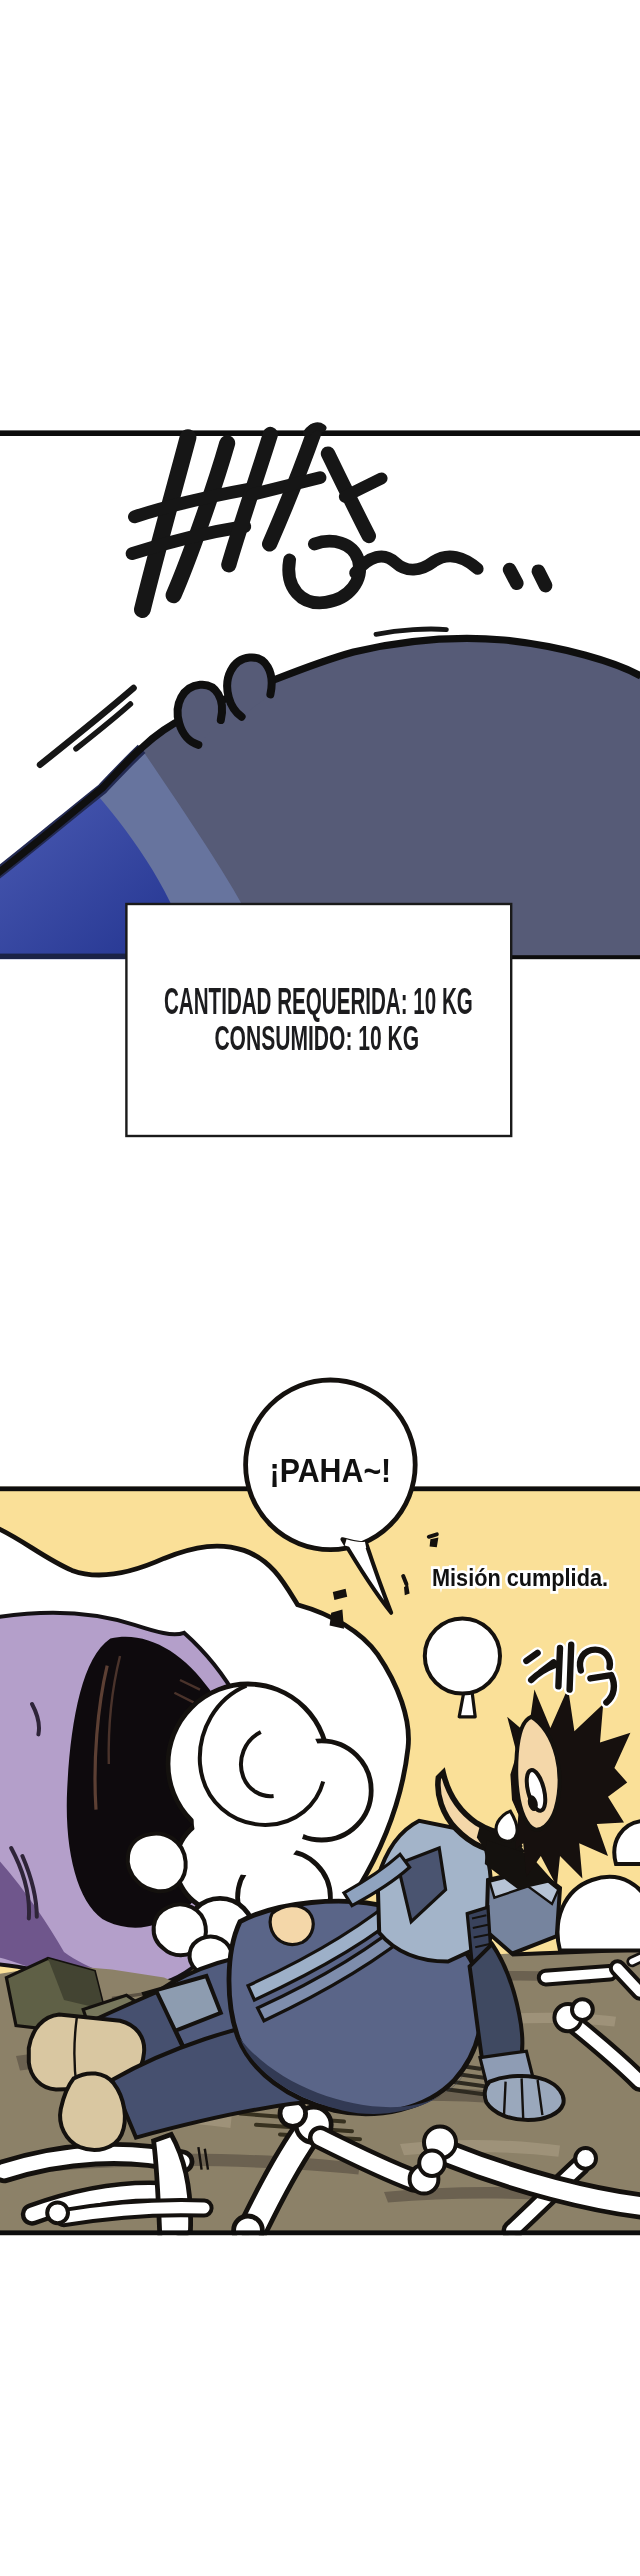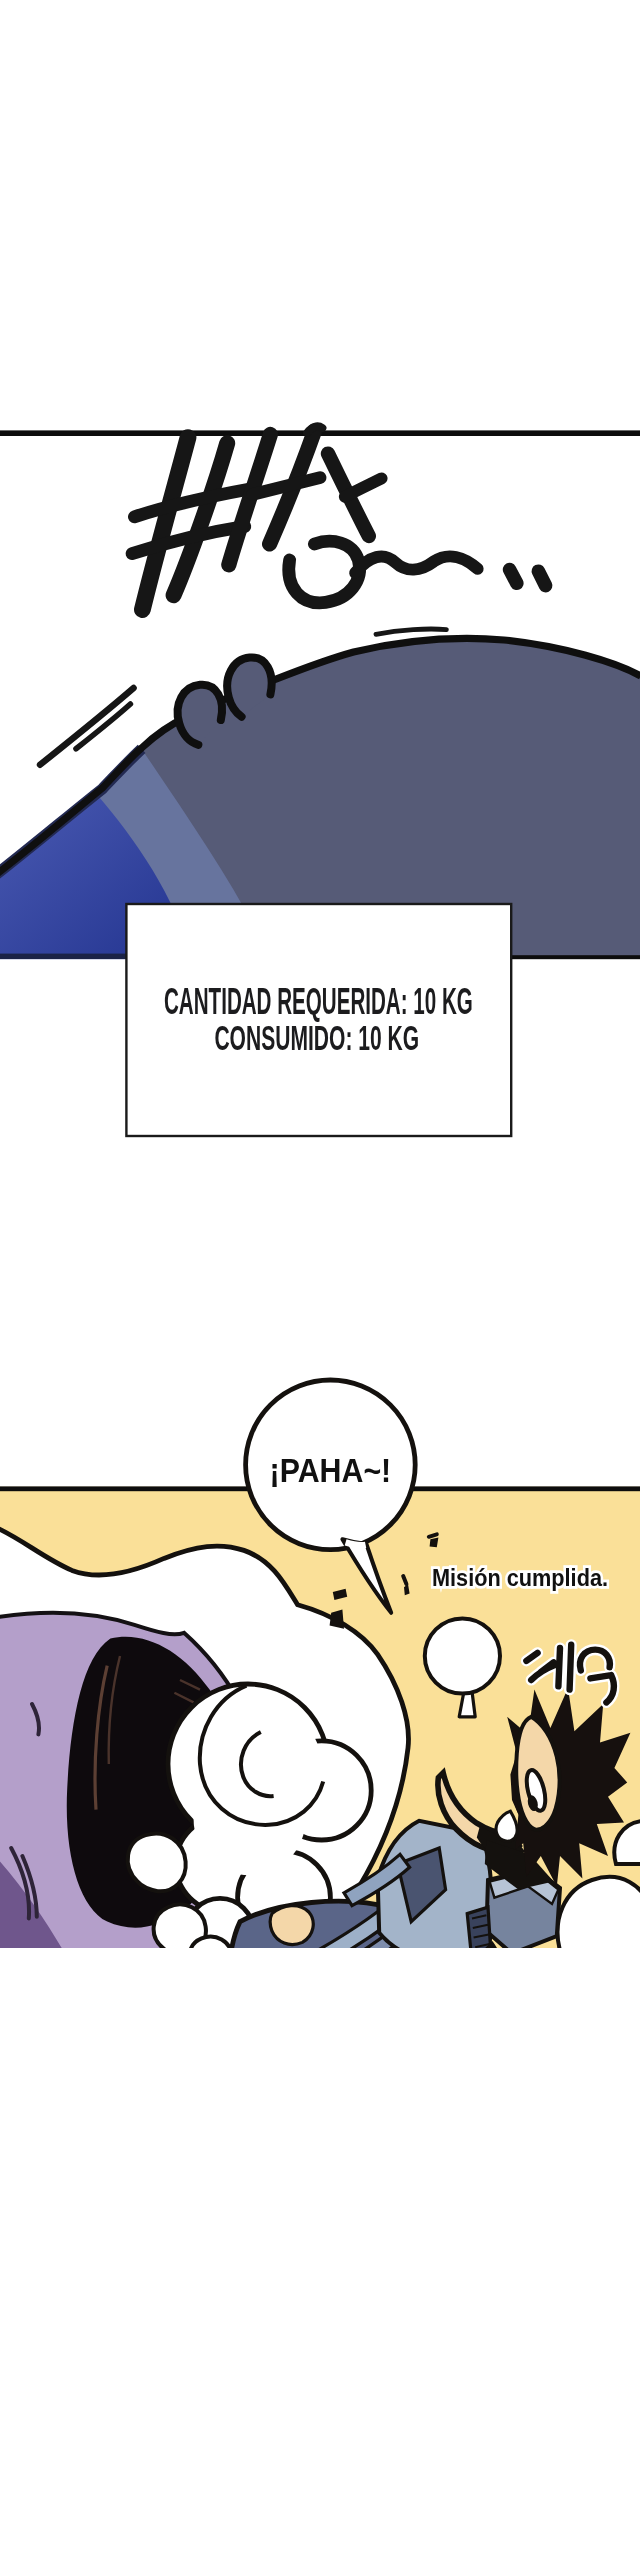--- a/index.html
+++ b/index.html
@@ -1,16 +1,16 @@
 <!DOCTYPE html>
 <html style="font-size:12.8px"><head>
 <meta charset="utf-8">
 <style>
 html,body{margin:0;padding:0;background:#ffffff;}
-#page{position:relative;width:640px;height:1948px;background:#86efac;overflow:hidden;}
+#page{position:relative;width:640px;height:2576px;background:#86efac;overflow:hidden;}
 svg{display:block;}
 text{font-family:"Liberation Sans",sans-serif;}
 </style>
 </head>
 <body>
 <div id="page">
 <svg width="640" height="2576" viewBox="0 0 800 3220">
 <defs>
 <linearGradient id="brightblue" x1="0" y1="0" x2="1" y2="1">
 <stop offset="0" stop-color="#4a5ab2"></stop>

